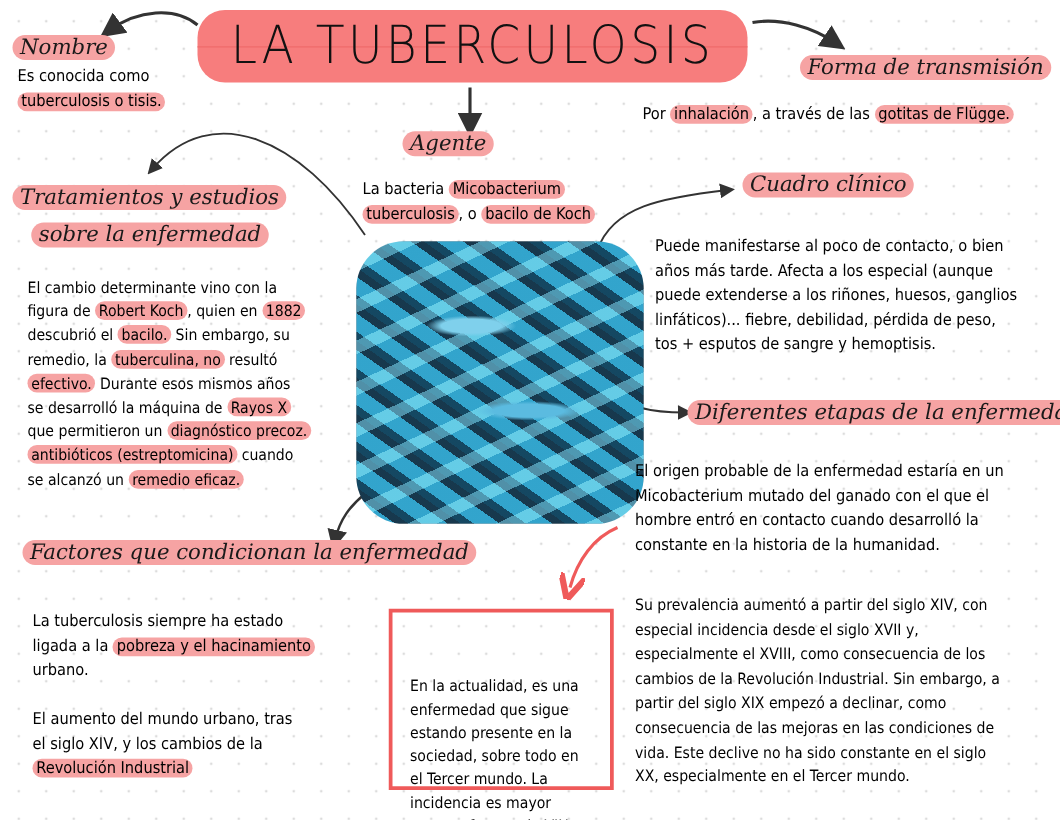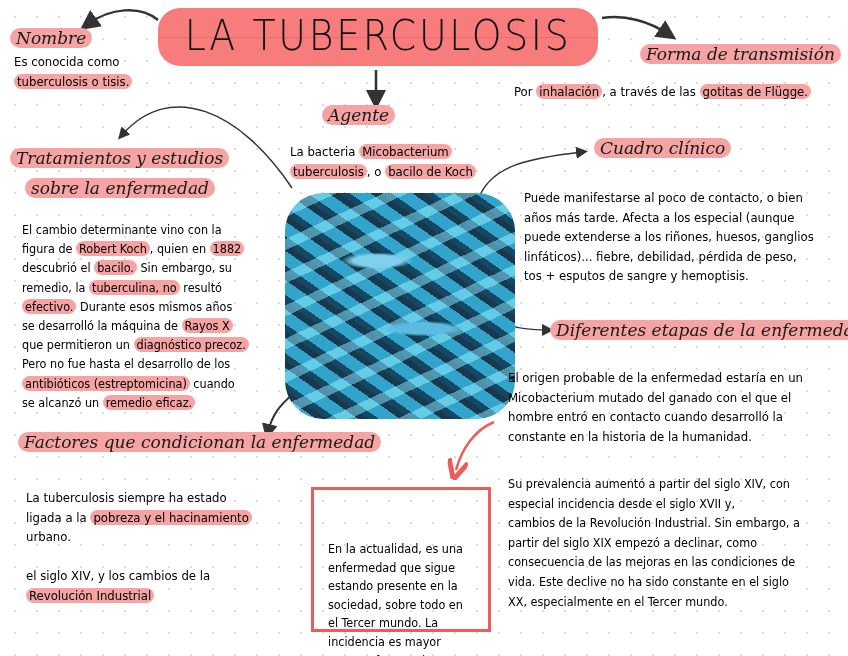--- a/index.html
+++ b/index.html
@@ -106,21 +106,20 @@
 <div class="abs heading" style="left:10px; top:148px;"><span>Tratamientos y estudios</span></div>
 <div class="abs heading" style="left:25px; top:178px;"><span>sobre la enfermedad</span></div>
 <div class="abs body-text" id="trat" style="left:22px; top:220px; white-space:nowrap; font-size:12.5px; line-height:19.2px;">
     <div><span>El cambio determinante vino con la</span></div>
     <div><span>figura de </span><span class="hl">Robert Koch</span><span>, quien en </span><span class="hl">1882</span></div>
     <div><span>descubrió el </span><span class="hl">bacilo.</span><span> Sin embargo, su</span></div>
     <div><span>remedio, la </span><span class="hl">tuberculina, no</span><span> resultó</span></div>
     <div><span class="hl">efectivo.</span><span> Durante esos mismos años</span></div>
     <div><span>se desarrolló la máquina de </span><span class="hl">Rayos X</span></div>
     <div><span>que permitieron un </span><span class="hl">diagnóstico precoz.</span></div>
-    <div><span>Pero no fue hasta el desarrollo de los</span></div>
     <div><span class="hl">antibióticos (estreptomicina)</span><span> cuando</span></div>
     <div><span>se alcanzó un </span><span class="hl">remedio eficaz.</span></div>
   </div>
 
 <div class="abs bacteria"></div>
 
 <div class="abs heading" style="left:594px; top:138px;"><span>Cuadro clínico</span></div>
 <div class="abs body-text" style="left:524px; top:188px; white-space:nowrap; line-height:19.5px;">
   <div>Puede manifestarse al poco de contacto, o bien</div>
   <div>años más tarde. Afecta a los especial (aunque</div>
@@ -132,34 +131,36 @@
 <div class="abs heading" style="left:550px; top:320px;"><span>Diferentes etapas de la enfermedad</span></div>
 <div class="abs body-text" style="left:508px; top:352px; white-space:nowrap; line-height:19.5px;margin-top:16px;">
   <div>El origen probable de la enfermedad estaría en un</div>
   <div>Micobacterium mutado del ganado con el que el</div>
   <div>hombre entró en contacto cuando desarrolló la</div>
   <div>constante en la historia de la humanidad.</div>
 </div>
 <div class="abs body-text" style="left:508px; top:474px; white-space:nowrap; line-height:19.6px; font-size:12.5px;">
   <div>Su prevalencia aumentó a partir del siglo XIV, con</div>
   <div>especial incidencia desde el siglo XVII y,</div>
+  <div>especialmente el XVIII, como consecuencia de los</div>
   <div>cambios de la Revolución Industrial. Sin embargo, a</div>
   <div>partir del siglo XIX empezó a declinar, como</div>
   <div>consecuencia de las mejoras en las condiciones de</div>
   <div>vida. Este declive no ha sido constante en el siglo</div>
   <div>XX, especialmente en el Tercer mundo.</div>
 </div>
 
 <div class="abs heading" style="left:18px; top:432px;"><span>Factores que condicionan la enfermedad</span></div>
 <div class="abs body-text" style="left:26px; top:488px; white-space:nowrap;">
   <div>La tuberculosis siempre ha estado</div>
   <div><span>ligada a la </span><span class="hl">pobreza y el hacinamiento</span></div>
   <div>urbano.</div>
 </div>
 <div class="abs body-text" style="left:26px; top:566px; white-space:nowrap;">
+  <div>El aumento del mundo urbano, tras</div>
   <div>el siglo XIV, y los cambios de la</div>
   <div><span class="hl">Revolución Industrial</span></div>
 </div>
 
 <div class="abs red-box">
   <div class="body-text" style="white-space:nowrap; line-height:18.6px; font-size:12.5px;margin-top:46px;">
     <div>En la actualidad, es una</div>
     <div>enfermedad que sigue</div>
     <div>estando presente en la</div>
     <div>sociedad, sobre todo en</div>

